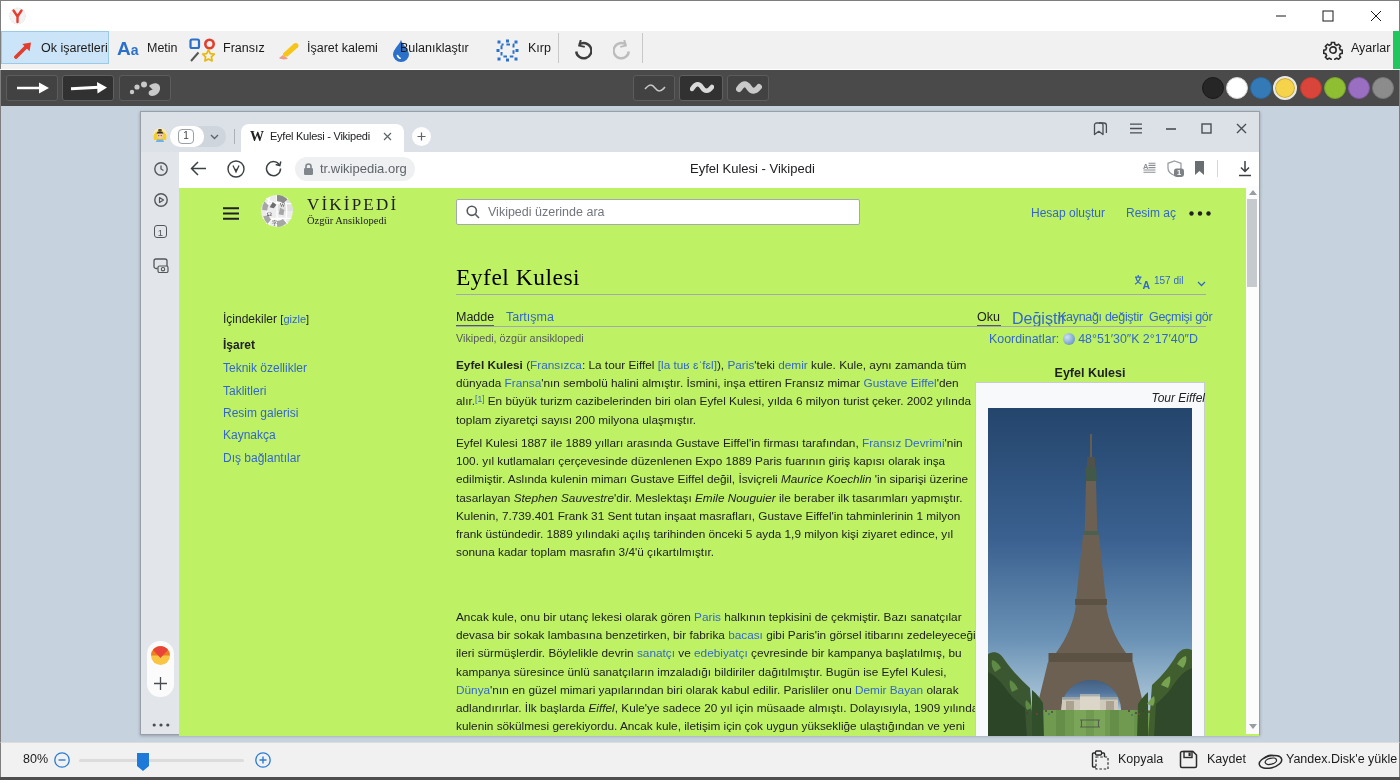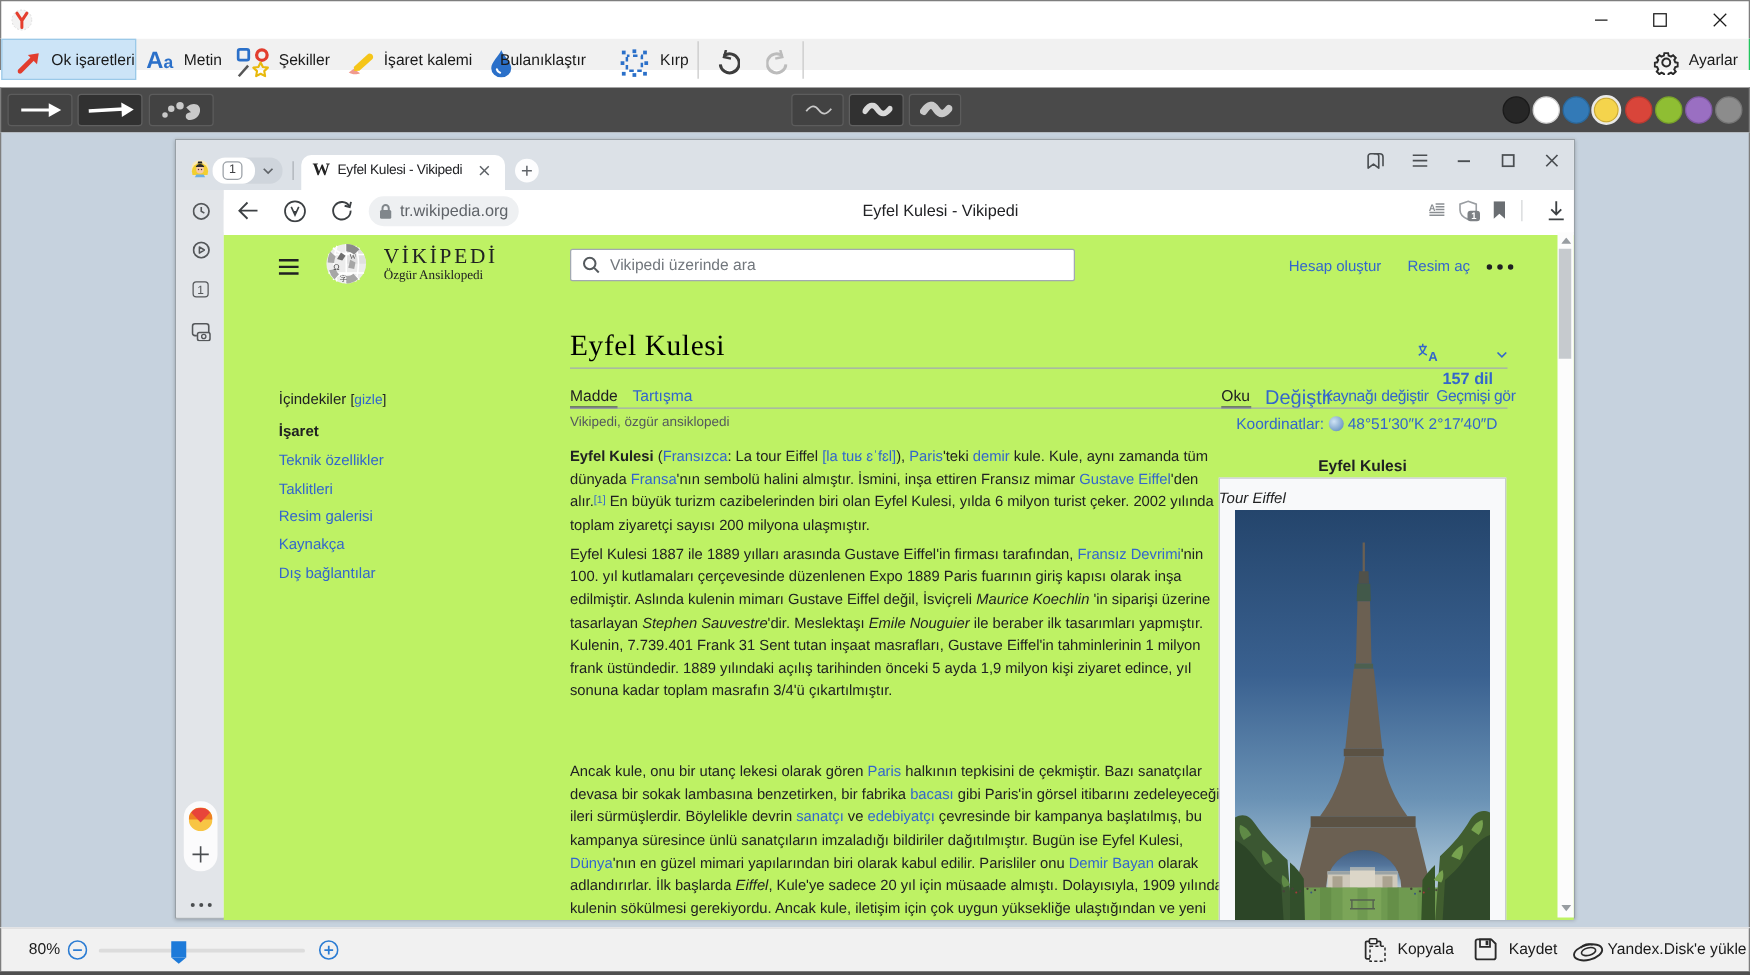--- a/index.html
+++ b/index.html
@@ -10,22 +10,22 @@
 
 #titlebar { position:absolute; left:0; top:0; width:1400px; height:31px; background:#fff;
   border-top:1px solid #7e7e7e; border-left:1px solid #7e7e7e; border-right:1px solid #7e7e7e; }
 #ylogo { position:absolute; left:8px; top:5px; width:17px; height:20px; }
 #ylogo svg { position:absolute; left:0; top:0; }
 #apptitle { position:absolute; left:29px; top:7px; font-size:14px; color:#1a1a1a; }
 .wbtn { position:absolute; top:0; width:46px; height:30px; }
 .wbtn svg { position:absolute; left:17px; top:9px; }
 
 
-#toolbar { position:absolute; left:0; top:31px; width:1400px; height:25px; background:#f1f1f1;
-  border-left:1px solid #7e7e7e; border-right:1px solid #22c55e; }
+#toolbar { position:absolute; left:0; top:31px; width:1400px; height:38px; background:#f1f1f1;
+  border-left:1px solid #7e7e7e; border-right:7px solid #22c55e; }
 .tbtn { position:absolute; top:0; height:33px; display:flex; align-items:center; font-size:13px; color:#1a1a1a; white-space:nowrap; }
 .tbtn.sel { background:#cce4f7; border:1px solid #9bc9e8; }
 .tsep { position:absolute; top:2px; width:1px; height:30px; background:#c8c8c8; }
 .tblabel { top:10px; font-size:12.5px; color:#1a1a1a; white-space:nowrap; }
 
 
 #darkbar { position:absolute; left:0; top:70px; width:1400px; height:36px; background:#4a4a4a;
   border-left:1px solid #7e7e7e; border-right:1px solid #7e7e7e; }
 .dbtn { position:absolute; top:5px; height:26px; background:#424242; border:1px solid #5c5c5c; border-radius:3px; }
 .dbtn.sel { background:#313131; border:1px solid #606060; }
@@ -91,21 +91,21 @@
     </svg>
   <div class="abs tblabel" style="left:40px;">Ok işaretleri</div>
   <div class="abs" style="left:116px; top:7px; font-weight:bold; color:#2b70c9; font-size:19px; font-family:'Liberation Sans';">A<span style="font-size:14px;">a</span></div>
   <div class="abs tblabel" style="left:146px;">Metin</div>
   <svg class="abs" style="left:188px; top:7px;" width="28" height="25" viewBox="0 0 28 25">
       <rect x="1.5" y="1.5" width="8.5" height="8.5" rx="1.5" fill="none" stroke="#2b70c9" stroke-width="2.2"></rect>
       <circle cx="20.5" cy="6" r="4.2" fill="none" stroke="#e23d2e" stroke-width="2.6"></circle>
       <path d="M2 23 L9.5 14.5" stroke="#555" stroke-width="2"></path>
       <path d="M19.5 12 l1.8 3.6 4 .5-2.9 2.8.7 4-3.6-1.9-3.6 1.9.7-4-2.9-2.8 4-.5z" fill="none" stroke="#e8b90c" stroke-width="1.7" stroke-linejoin="round"></path>
     </svg>
-  <div class="abs tblabel" style="left:222px;">Şekiller</div>
+  <div class="abs tblabel" style="left:222px;">Fransız</div>
   <svg class="abs" style="left:277px; top:9px;" width="24" height="21" viewBox="0 0 24 21">
       <path d="M1 18 C4 20 8 19.5 10 18.5 L5 15Z" fill="#f09a8e"></path>
       <path d="M5 13.5 L16 3.5 C18.5 1.5 21.8 4.8 20 7.2 L9.5 16.5 L5.5 16.8Z" fill="#f5c518"></path>
     </svg>
   <div class="abs tblabel" style="left:306px;">İşaret kalemi</div>
   <svg class="abs" style="left:391px; top:8px;" width="18" height="23" viewBox="0 0 18 23">
       <path d="M9 1 C10.5 5.5 17 10.5 17 15.5 A8 7.5 0 0 1 1 15.5 C1 10.5 7.5 5.5 9 1 Z" fill="#2b70c9"></path>
       <path d="M5.5 16.5 a3.8 3.8 0 0 0 2.6 2.7" stroke="#fff" stroke-width="1.7" fill="none" stroke-linecap="round"></path>
     </svg>
   <div class="abs tblabel" style="left:399px;">Bulanıklaştır</div>
@@ -360,21 +360,21 @@
           <circle cx="19.5" cy="2.5" r="2.2"></circle>
         </g>
       </svg>
 
     <div class="abs" style="left:277px; top:76px; font-family:'Liberation Serif',serif; font-size:23.5px; letter-spacing:0.5px; color:#000;">Eyfel Kulesi</div>
     <div class="abs" style="left:277px; top:106px; width:750px; height:1px; background:#a2a9b1;"></div>
     <svg class="abs" style="left:955px; top:86px;" width="16" height="15" viewBox="0 0 16 15">
         <path d="M1 3.2 h6.5 M4.2 1 v2.2 M2 3.2 c.3 3 2.5 5.5 5.5 6.8 M6.5 3.2 c-1 3.5-3.5 6-5.5 7" fill="none" stroke="#36c" stroke-width="1.2"></path>
         <text x="8.5" y="14.5" font-size="10.5" fill="#36c" font-weight="bold" font-family="Liberation Sans">A</text>
       </svg>
-    <div class="abs wlink" style="left:975px; top:87px; font-size:13px; font-weight:bold;margin-top:20px;">157 dil</div>
+    <div class="abs wlink" style="left:975px; top:87px; font-size:10px; font-weight:normal;">157 dil</div>
     <svg class="abs" style="left:1018px; top:93px;" width="9" height="6" viewBox="0 0 9 6">
         <path d="M1 1 L4.5 4.5 L8 1" stroke="#36c" stroke-width="1.3" fill="none"></path>
       </svg>
 
     <div class="abs wtext" style="left:277px; top:122px; font-size:12.5px;">Madde</div>
     <div class="abs" style="left:277px; top:137px; width:38px; height:1.5px; background:#54595d;"></div>
     <div class="abs wlink" style="left:327px; top:122px; font-size:12.5px;">Tartışma</div>
     <div class="abs wtext" style="left:798px; top:122px; font-size:12.5px;">Oku</div>
     <div class="abs" style="left:798px; top:137px; width:24px; height:1.5px; background:#54595d;"></div>
     <div class="abs wlink" style="left:833px; top:122px; font-size:16px;">Değiştir</div>
@@ -391,21 +391,21 @@
     <div class="abs wlink" style="left:44px; top:218px; font-size:12px;">Resim galerisi</div>
     <div class="abs wlink" style="left:44px; top:240px; font-size:12px;">Kaynakça</div>
     <div class="abs wlink" style="left:44px; top:263px; font-size:12px;">Dış bağlantılar</div>
 
     <div id="p1" class="abs wtext bodytext" style="left:277px; top:168px;"><b>Eyfel Kulesi</b> (<span class="wlink">Fransızca</span>: La tour Eiffel <span class="wlink">[la tuʁ ɛˈfɛl]</span>), <span class="wlink">Paris</span>'teki <span class="wlink">demir</span> kule. Kule, aynı zamanda tüm<br>dünyada <span class="wlink">Fransa</span>'nın sembolü halini almıştır. İsmini, inşa ettiren Fransız mimar <span class="wlink">Gustave Eiffel</span>'den<br>alır.<sup class="wlink">[1]</sup> En büyük turizm cazibelerinden biri olan Eyfel Kulesi, yılda 6 milyon turist çeker. 2002 yılında<br>toplam ziyaretçi sayısı 200 milyona ulaşmıştır.</div>
     <div id="p2" class="abs wtext bodytext" style="left:277px; top:246px;">Eyfel Kulesi 1887 ile 1889 yılları arasında Gustave Eiffel'in firması tarafından, <span class="wlink">Fransız Devrimi</span>'nin<br>100. yıl kutlamaları çerçevesinde düzenlenen Expo 1889 Paris fuarının giriş kapısı olarak inşa<br>edilmiştir. Aslında kulenin mimarı Gustave Eiffel değil, İsviçreli <i>Maurice Koechlin</i> 'in siparişi üzerine<br>tasarlayan <i>Stephen Sauvestre</i>'dir. Meslektaşı <i>Emile Nouguier</i> ile beraber ilk tasarımları yapmıştır.<br>Kulenin, 7.739.401 Frank 31 Sent tutan inşaat masrafları, Gustave Eiffel'in tahminlerinin 1 milyon<br>frank üstündedir. 1889 yılındaki açılış tarihinden önceki 5 ayda 1,9 milyon kişi ziyaret edince, yıl<br>sonuna kadar toplam masrafın 3/4'ü çıkartılmıştır.</div>
     <div id="p4" class="abs wtext bodytext" style="left:277px; top:420px;">Ancak kule, onu bir utanç lekesi olarak gören <span class="wlink">Paris</span> halkının tepkisini de çekmiştir. Bazı sanatçılar<br>devasa bir sokak lambasına benzetirken, bir fabrika <span class="wlink">bacası</span> gibi Paris'in görsel itibarını zedeleyeceğini<br>ileri sürmüşlerdir. Böylelikle devrin <span class="wlink">sanatçı</span> ve <span class="wlink">edebiyatçı</span> çevresinde bir kampanya başlatılmış, bu<br>kampanya süresince ünlü sanatçıların imzaladığı bildiriler dağıtılmıştır. Bugün ise Eyfel Kulesi,<br><span class="wlink">Dünya</span>'nın en güzel mimari yapılarından biri olarak kabul edilir. Parisliler onu <span class="wlink">Demir Bayan</span> olarak<br>adlandırırlar. İlk başlarda <i>Eiffel</i>, Kule'ye sadece 20 yıl için müsaade almıştı. Dolayısıyla, 1909 yılında<br>kulenin sökülmesi gerekiyordu. Ancak kule, iletişim için çok uygun yüksekliğe ulaştığından ve yeni</div>
 
     <div class="abs wtext" style="left:796px; top:178px; width:230px; text-align:center; font-size:12.5px; font-weight:bold;">Eyfel Kulesi</div>
     <div class="abs" style="left:796px; top:194px; width:230px; height:356px; background:#f8f9fa; border:1px solid #c8ccd1;"></div>
-    <div class="abs wtext" style="left:796px; top:203px; width:230px; text-align:left; font-size:12px; font-style:italic;">Tour Eiffel</div>
+    <div class="abs wtext" style="left:796px; top:203px; width:230px; text-align:right; font-size:12px; font-style:italic;">Tour Eiffel</div>
     <div class="abs" style="left:809px; top:220px; width:204px; height:330px;" id="eiffel">
       <svg width="204" height="330" viewBox="0 0 204 330">
         <defs>
           <linearGradient id="sky" x1="0" y1="0" x2="0" y2="1">
             <stop offset="0" stop-color="#24456c"></stop>
             <stop offset=".4" stop-color="#3a6190"></stop>
             <stop offset=".7" stop-color="#6a92b5"></stop>
             <stop offset=".85" stop-color="#9bb9cf"></stop>
             <stop offset="1" stop-color="#c6d5de"></stop>
           </linearGradient>

